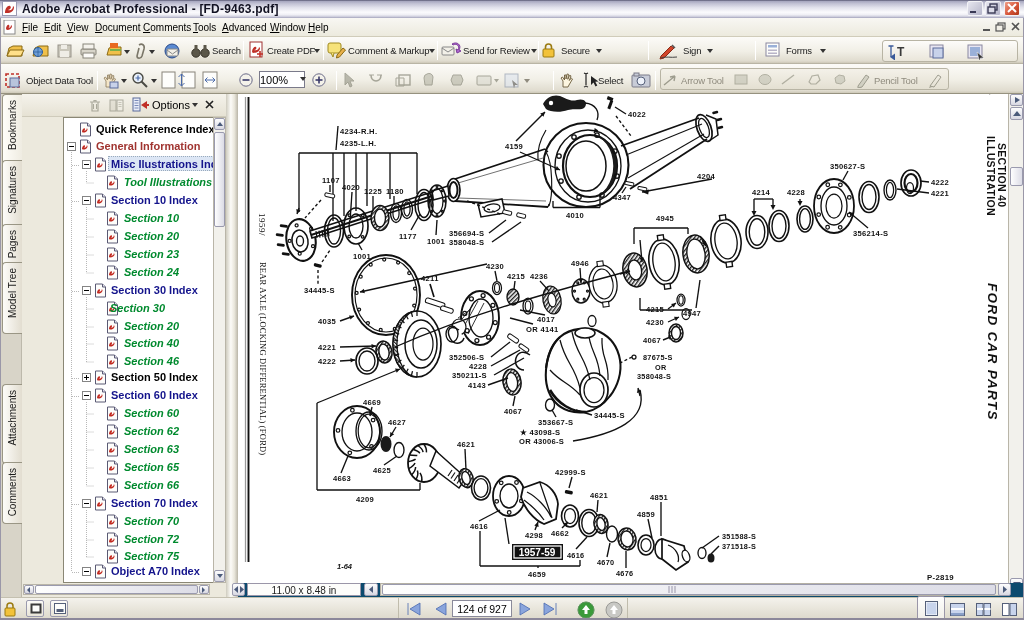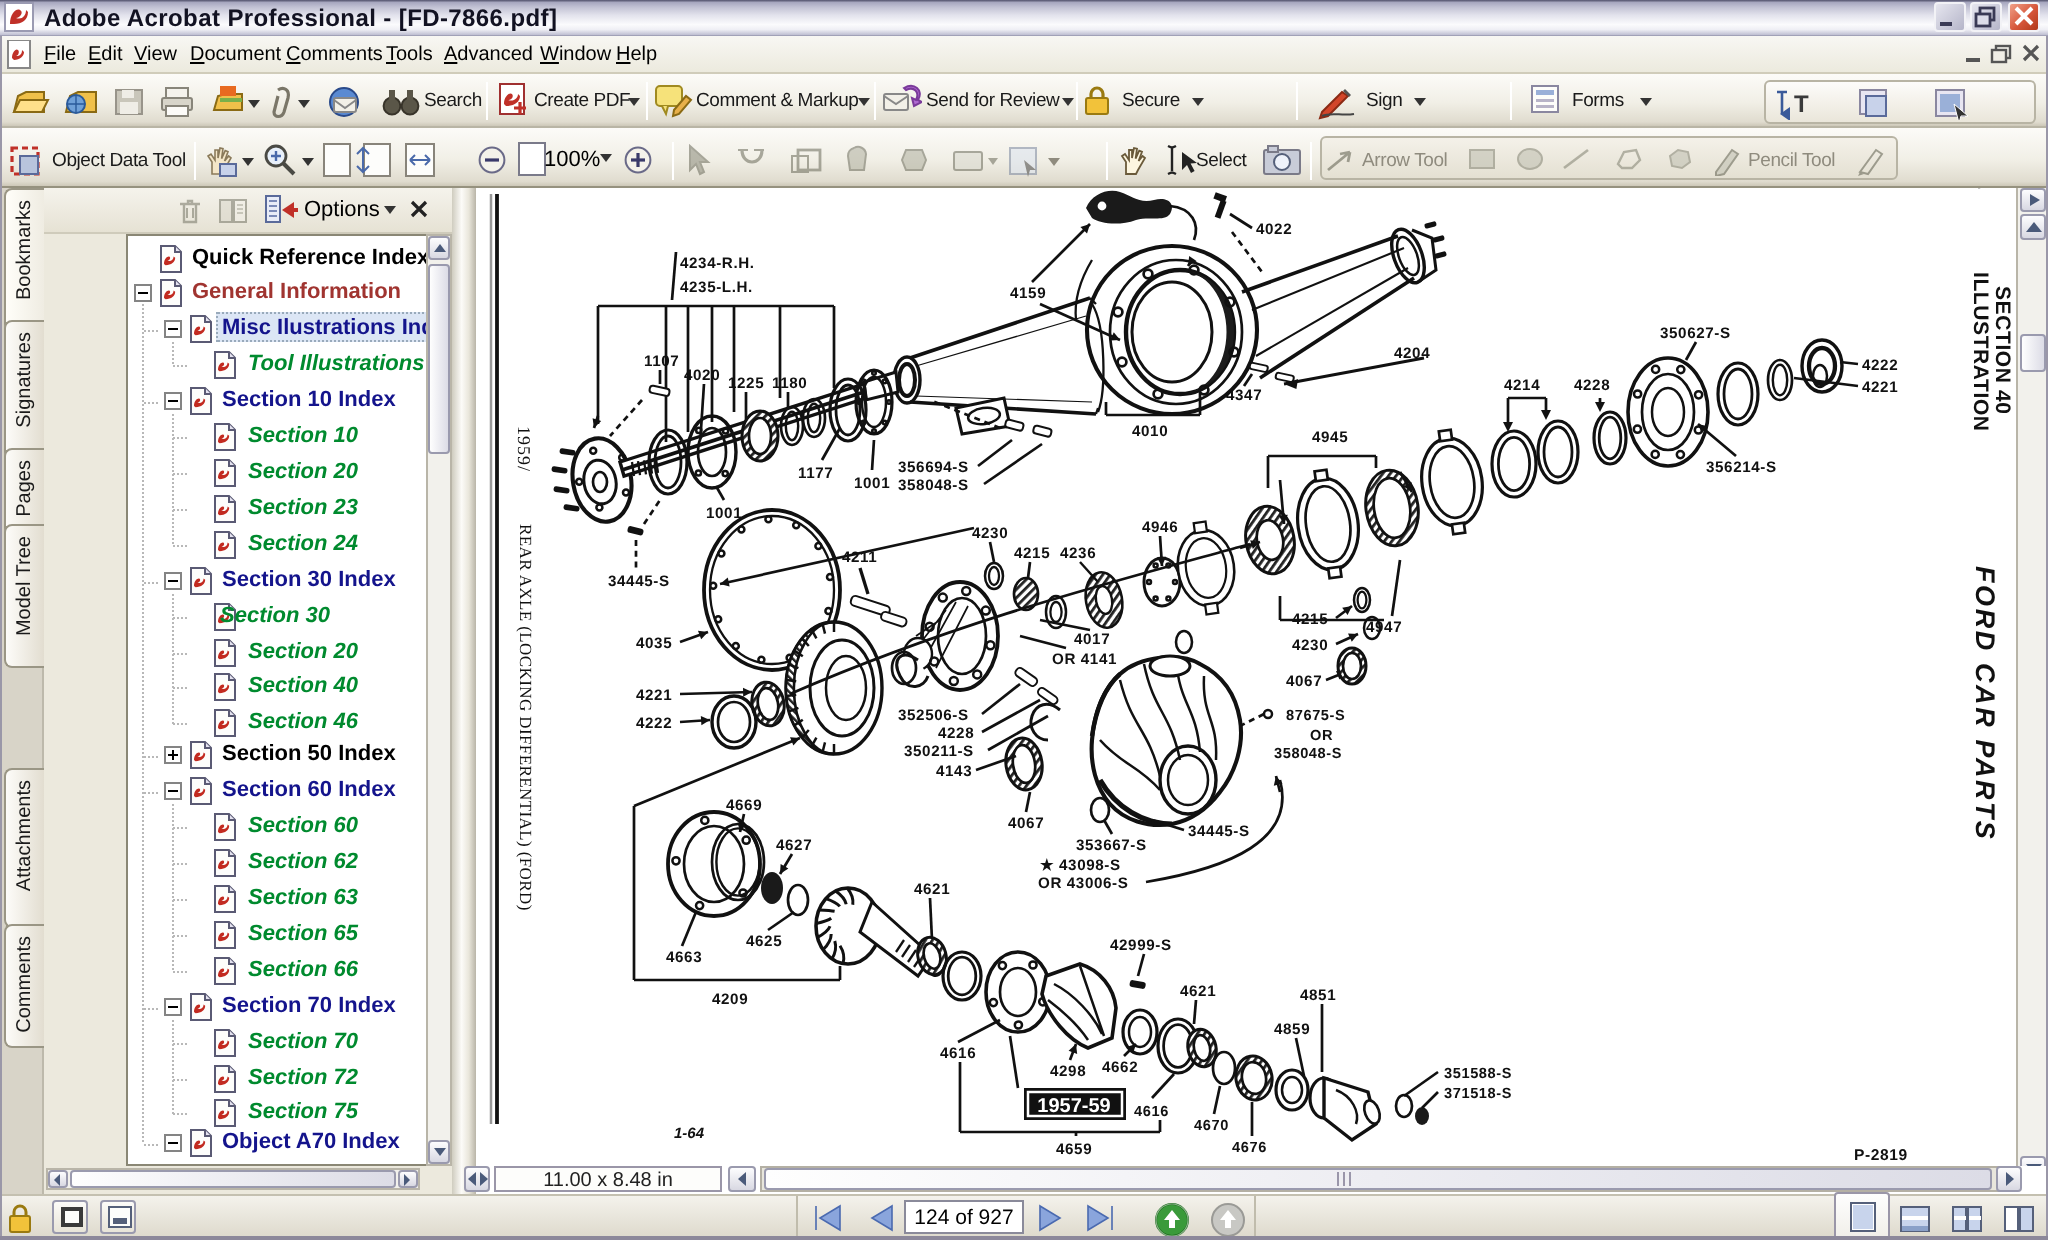--- a/index.html
+++ b/index.html
@@ -53,35 +53,35 @@
 #phscroll { position:absolute; top:490px; left:1px; width:187px; height:11px; background:#f2f1ec; border:1px solid #b9b5a8; }
 .sbbtn { position:absolute; background:linear-gradient(to bottom,#fdfdfe,#d8d8e2); border:1px solid #9a9aae; border-radius:2px; }
 .sbthumb { position:absolute; background:linear-gradient(to right,#fefefe,#dcdce6); border:1px solid #9a9aae; border-radius:2px; }
 
 
 #splitter { position:absolute; top:94px; left:226px; width:12px; height:503px; background:linear-gradient(to right,#cfccbf,#fcfbf8 40%,#e9e6db 70%,#b9b5a8); }
 
 
 #doc { position:absolute; top:94px; left:238px; width:770px; height:489px; background:#fff; overflow:hidden; }
 #dvscroll { position:absolute; top:94px; left:1008px; width:16px; height:503px; background:#f2f1ec; border-left:1px solid #b9b5a8; }
-#dhscroll { position:absolute; top:583px; left:238px; width:786px; height:14px; background:#ffffff; }
+#dhscroll { position:absolute; top:583px; left:238px; width:786px; height:14px; background:#0c4a6e; }
 
 
 #statusbar { position:absolute; top:597px; left:0; width:1024px; height:23px; background:linear-gradient(to bottom,#f4f2ec,#dcd8ca); border-top:1px solid #c4c0b0; }
 .navarr { fill:#8aa5dc; stroke:#4a6ab0; stroke-width:0.8; }
 </style>
 </head>
 <body>
 <div id="app">
 
   <div id="titlebar">
     <div class="ticon"><svg width="13" height="13" viewBox="0 0 13 13">
           <path d="M2 10 C2 5 5 2 7 3 C9 4 7 7 5 7 C8 8 10 6 10 3 L11 4 C11 8 8 10 4 10 Z" fill="#c03028"></path>
         </svg></div>
-    <div class="ttext">Adobe Acrobat Professional - [FD-7866.pdf]</div>
+    <div class="ttext">Adobe Acrobat Professional - [FD-9463.pdf]</div>
     <div class="winbtn" id="btn-min"><svg width="14" height="13">
           <rect x="2" y="9" width="6" height="2" fill="#3a3a55"></rect>
         </svg></div>
     <div class="winbtn" id="btn-rest"><svg width="14" height="13">
           <rect x="4" y="2" width="7" height="6" fill="none" stroke="#3a3a55" stroke-width="1.4"></rect>
           <rect x="2" y="5" width="7" height="6" fill="#dcdce8" stroke="#3a3a55" stroke-width="1.4"></rect>
         </svg></div>
     <div class="winbtn" id="btn-close"><svg width="14" height="13">
           <path d="M3 2 L11 10 M11 2 L3 10" stroke="#fff" stroke-width="2"></path>
         </svg></div>
@@ -221,21 +221,21 @@
       <rect x="1" y="1" width="13" height="16" fill="#fdfdfb" stroke="#88847a"></rect>
       <rect x="21" y="1" width="13" height="16" fill="#fdfdfb" stroke="#88847a"></rect>
         <path d="M27.5 3 v12 m-3 -3 l3 3 l3 -3 m-6 -6 l3 -3 l3 3" stroke="#4a6aaa" fill="none" transform="translate(-7 0)"></path>
       <rect x="42" y="1" width="14" height="16" fill="#fdfdfb" stroke="#88847a"></rect>
         <path d="M44 9 h10 m-10 0 l2.5 -2.5 m-2.5 2.5 l2.5 2.5 m7.5 -2.5 l-2.5 -2.5 m2.5 2.5 l-2.5 2.5" stroke="#4a6aaa" fill="none"></path>
     </svg>
     <svg class="abs" style="left:239px;top:9px" width="15" height="15">
         <circle cx="7" cy="7" r="6.2" fill="#f4f2ea" stroke="#6a6a88"></circle>
         <rect x="3.5" y="6.2" width="7" height="1.6" fill="#3a3a6a"></rect>
       </svg>
-    <div class="abs" style="left:259px;top:7px;width:14px;height:17px;background:#fff;border:1px solid #7a7a8a;font-size:11px;padding:2px 0 0 12px">100%</div>
+    <div class="abs" style="left:259px;top:7px;width:46px;height:17px;background:#fff;border:1px solid #7a7a8a;font-size:11px;padding:2px 0 0 0">100%</div>
     <div class="darr" style="left:300px;top:13px"></div>
     <svg class="abs" style="left:312px;top:9px" width="15" height="15">
         <circle cx="7" cy="7" r="6.2" fill="#f4f2ea" stroke="#6a6a88"></circle>
         <rect x="3.5" y="6.2" width="7" height="1.6" fill="#3a3a6a"></rect>
         <rect x="6.2" y="3.5" width="1.6" height="7" fill="#3a3a6a"></rect>
       </svg>
     <div class="tsep" style="left:336px;top:7px"></div>
     <svg class="abs" style="left:341px;top:8px" width="185" height="17" opacity="0.55">
       <path d="M4 1 l0 12 l3 -3 l2 5 l2 -1 l-2 -5 l4 0 z" fill="#8a8a7a" stroke="#6a6a5a"></path>
       <path d="M30 3 c0 8 10 8 10 0" fill="none" stroke="#6a6a5a" stroke-width="1.6"></path>

